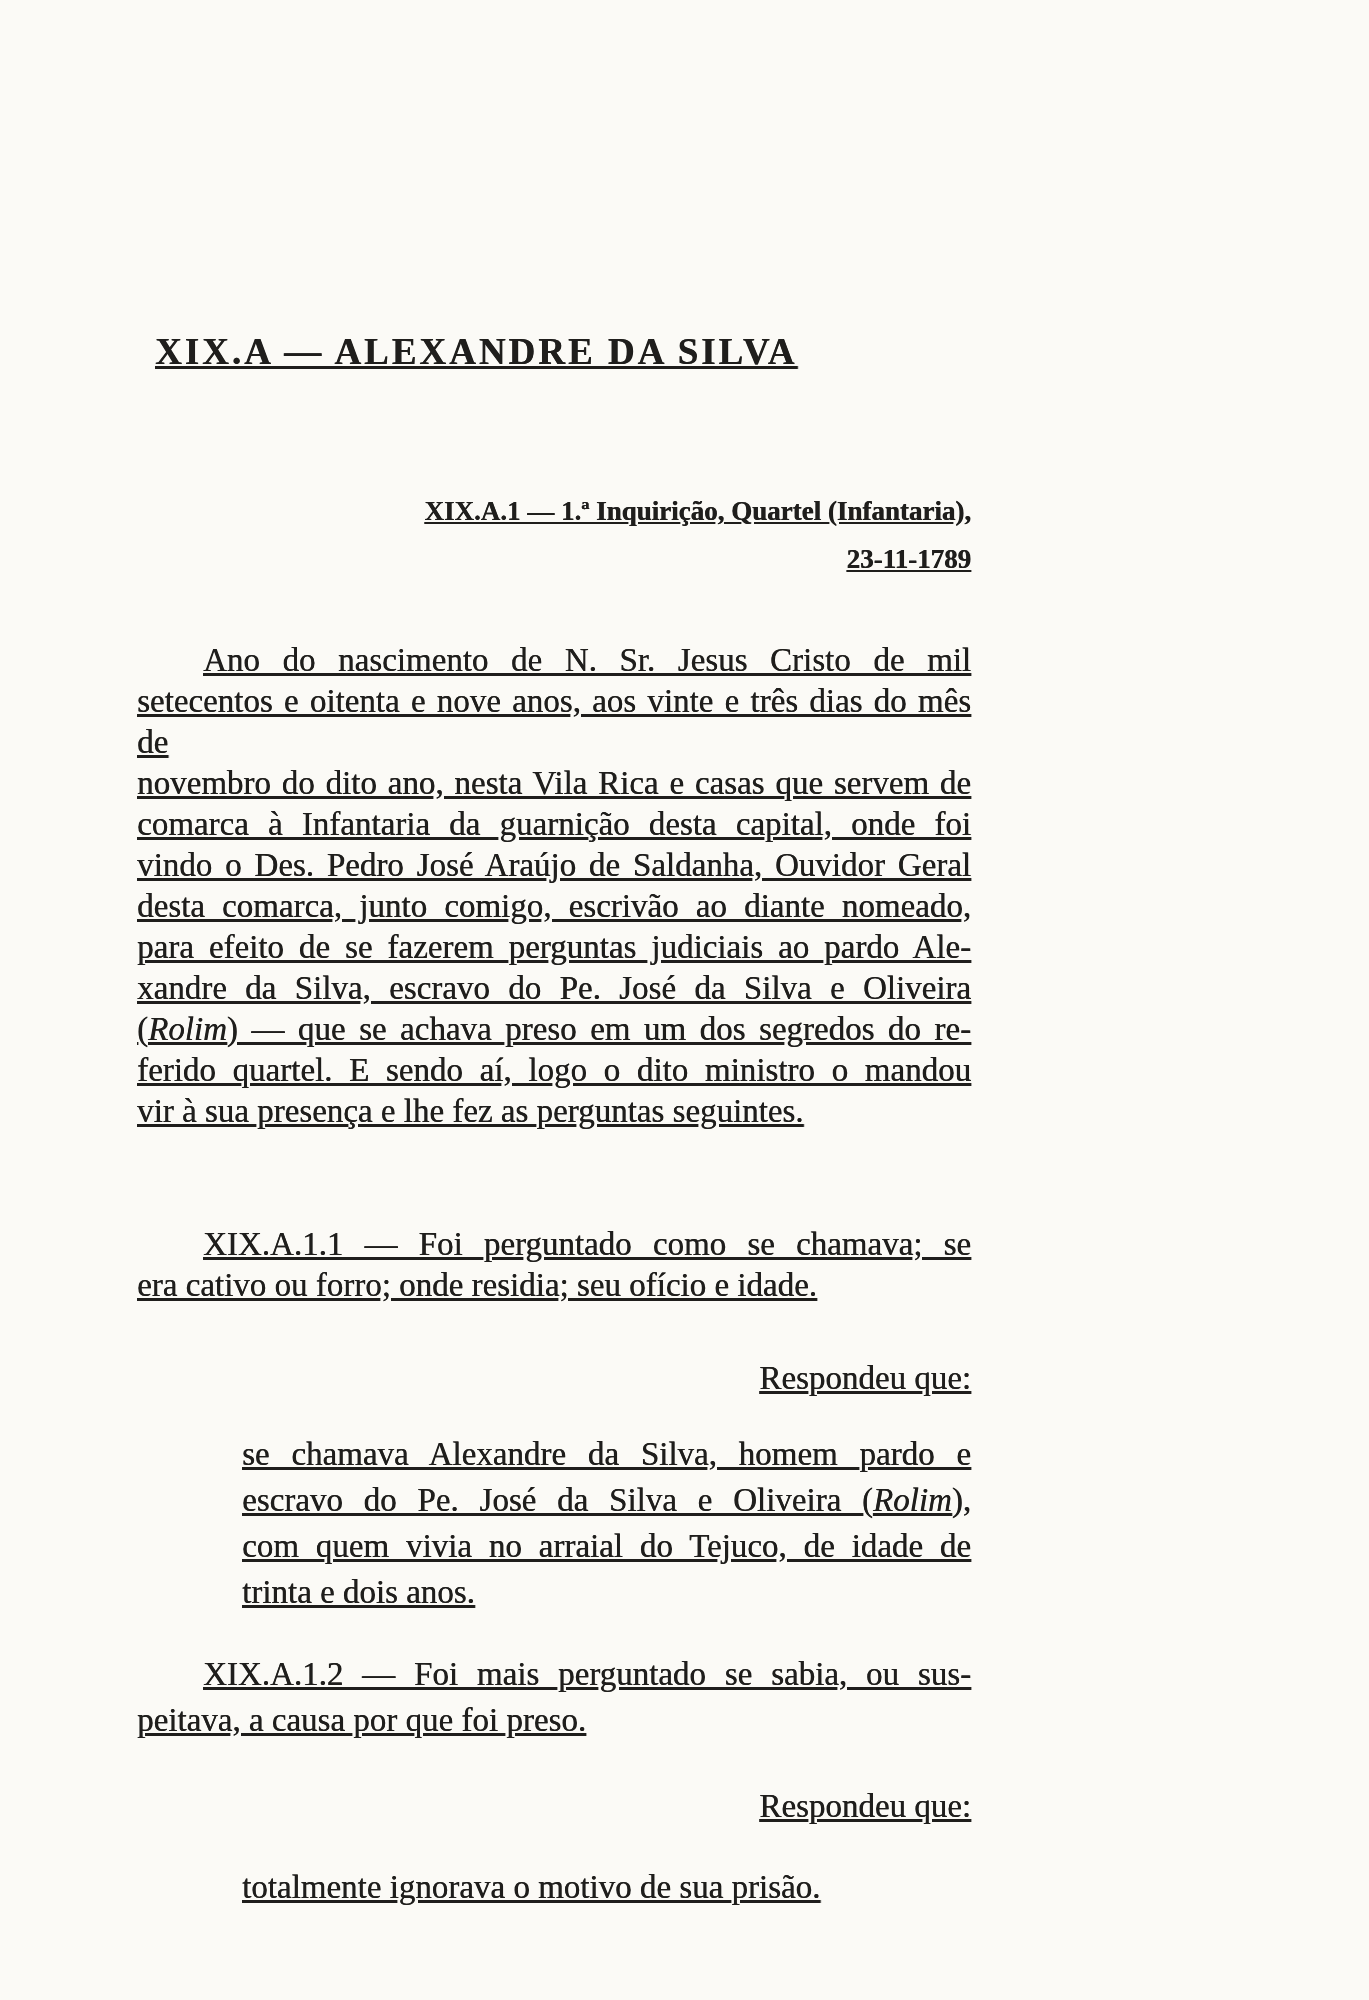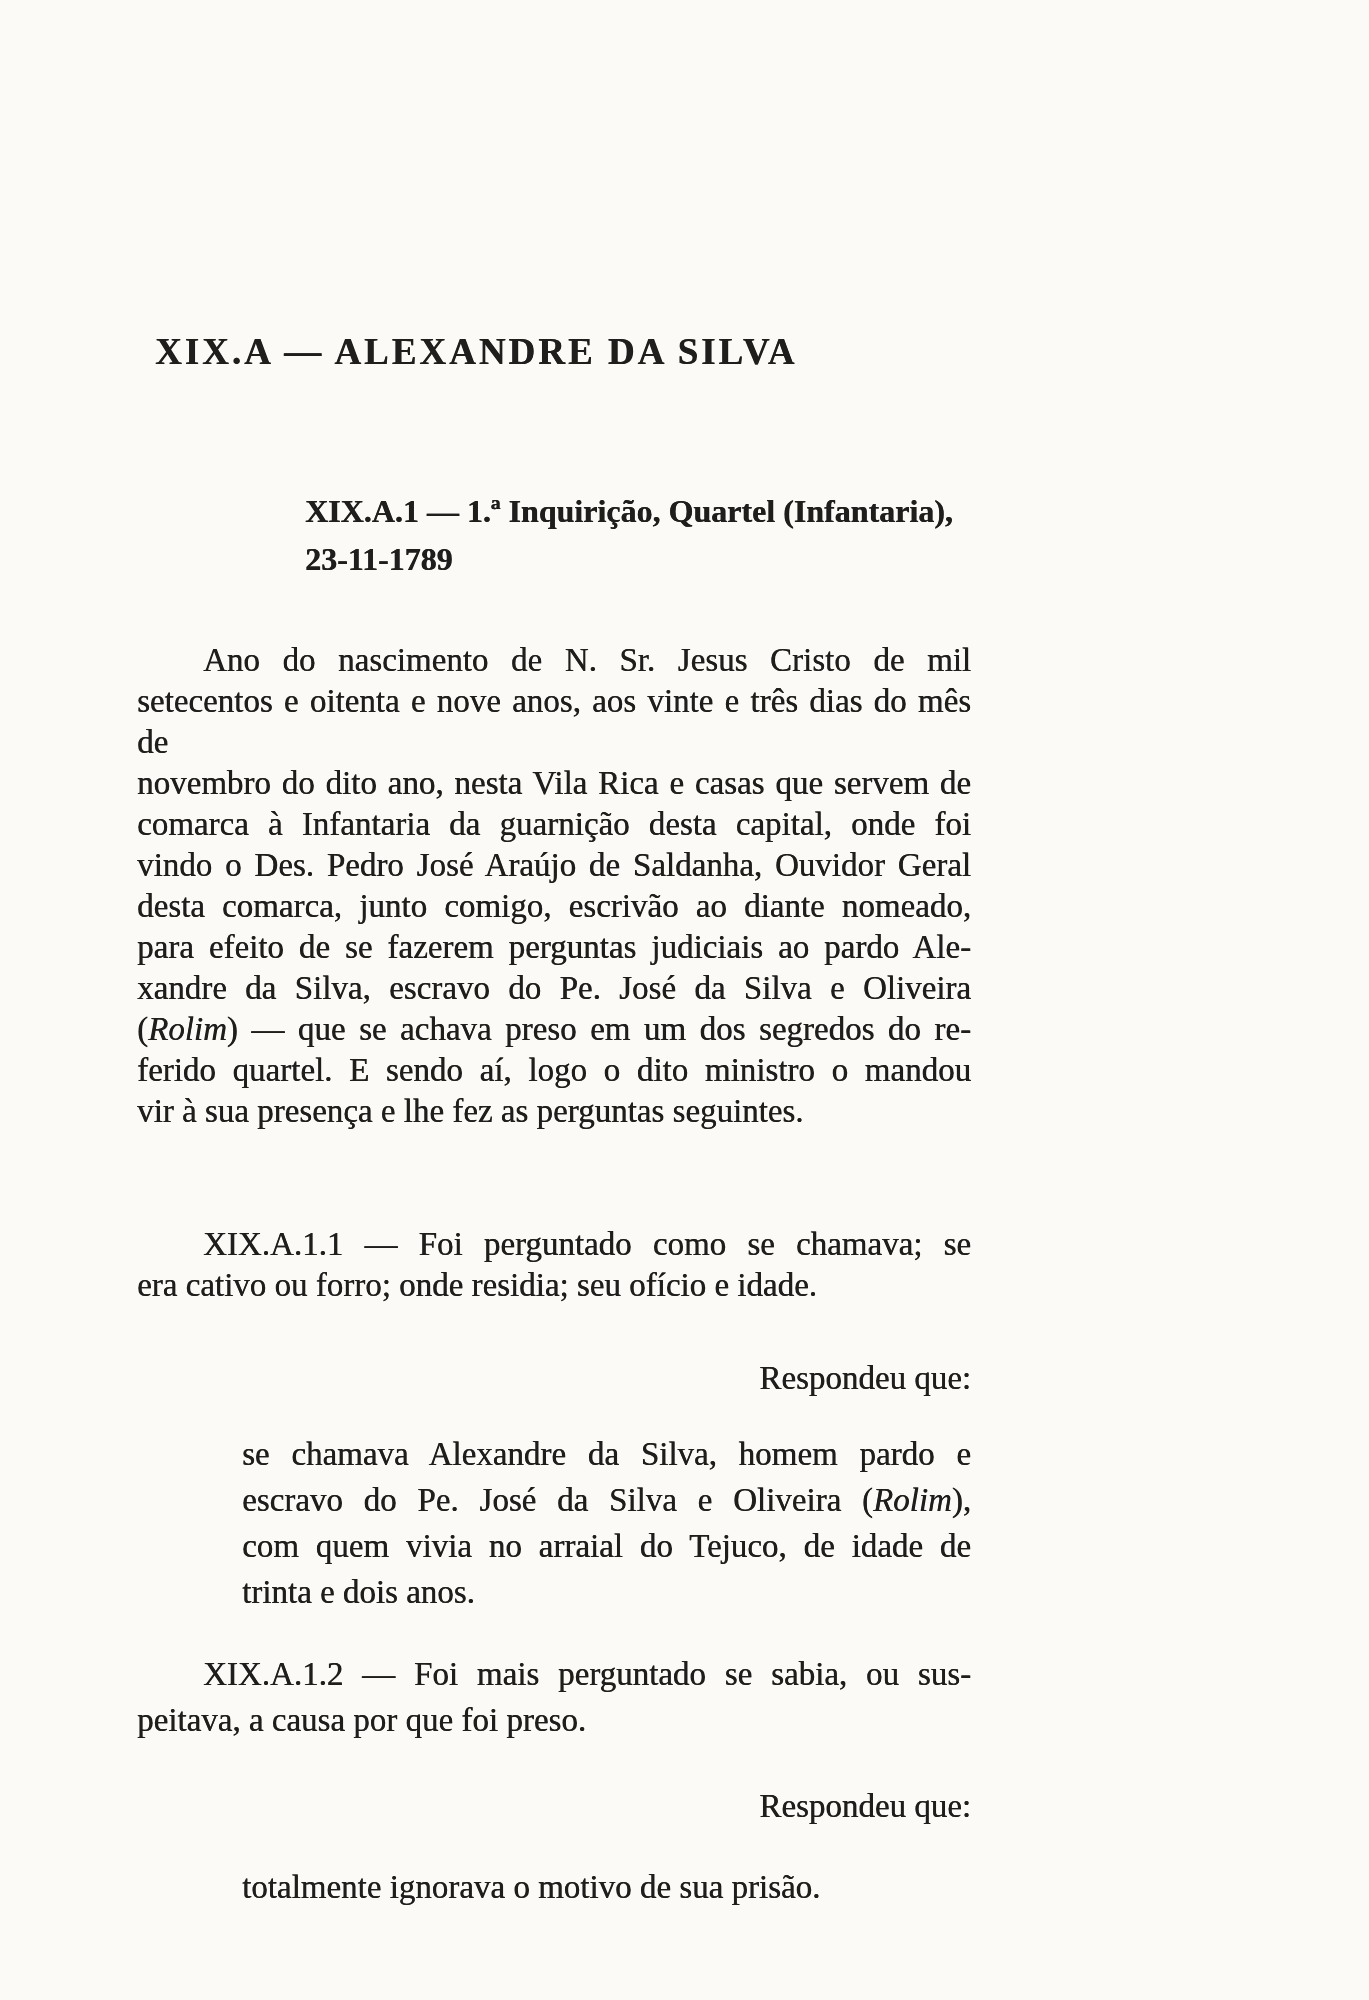--- a/index.html
+++ b/index.html
@@ -7,34 +7,35 @@
   .page {
     position:relative;
     width:1085px; height:2000px;
     background:var(--paper);
     color:var(--ink);
     font-family:"Liberation Serif","DejaVu Serif",serif;
     box-sizing:border-box;
     padding-left:137px; padding-right:114px;
     overflow:hidden;
     text-shadow:0.4px 0 0 currentColor;
+    text-decoration:underline;
   }
   .title {
     margin-top:330px;
     margin-left:18px;
     font-size:37px; font-weight:bold;
     letter-spacing:3px;
     line-height:44px;
     white-space:nowrap;
   }
   .heading {
     margin-top:113px;
     padding-left:168px;
-    text-align:left;
-    font-size:32px; font-weight:bold;
+    text-align:right;
+    font-size:27px; font-weight:bold;
     line-height:48px;
   }
   .body-text { font-size:33px; line-height:41px; }
   .jline { text-align:justify; text-align-last:justify; }
   .jline.last { text-align-last:left; }
   .indent { text-indent:66px; }
   .opening { margin-top:57px; }
   .question1 { margin-top:92px; }
   .answer-label { margin-top:52px; margin-left:66px; font-size:33px; line-height:41px;text-align:right; }
   .answer-block { margin-top:32px; margin-left:105px; font-size:33px; line-height:46px; }

